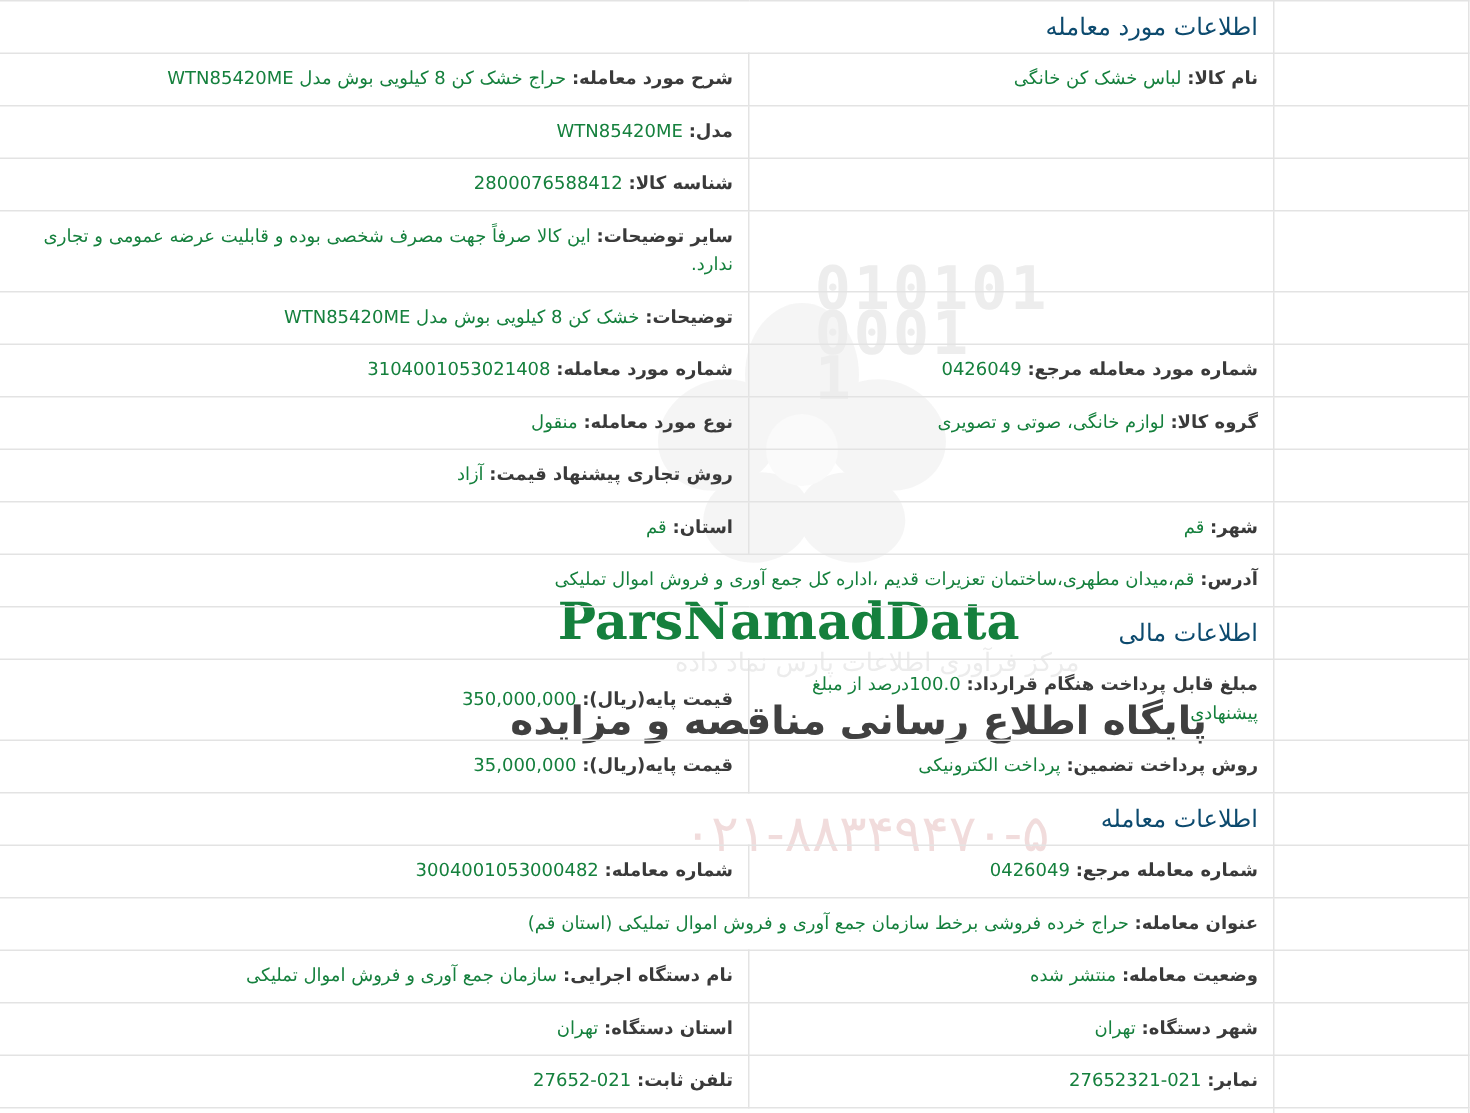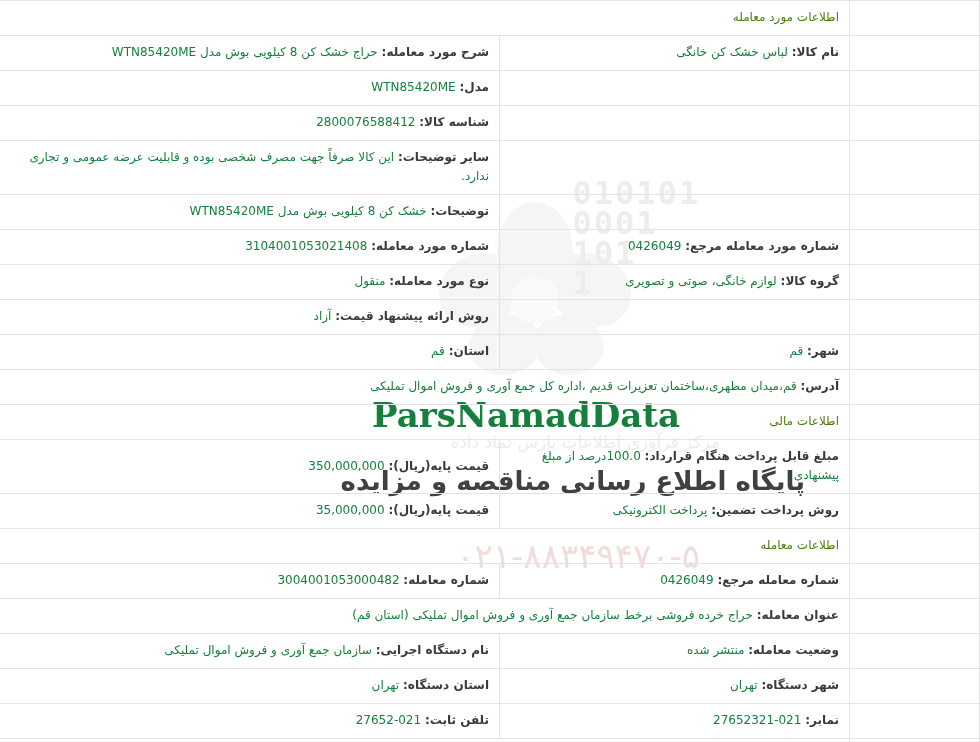--- a/index.html
+++ b/index.html
@@ -23,21 +23,21 @@
     inset: 0;
     pointer-events: none;
     overflow: hidden;
     z-index: 0;
   }
   .wm-digits {
     position: absolute;
     top: 178px;
     right: 280px;
     font-family: "DejaVu Sans Mono", "Liberation Mono", monospace;
-    font-size: 32px;
+    font-size: 40px;
     font-weight: bold;
     color: #ededed;
     letter-spacing: 2px;
     line-height: 30px;
     direction: ltr;
     text-align: left;
   }
   .wm-flower {
     position: absolute;
     top: 195px;
@@ -99,22 +99,22 @@
     table-layout: fixed;
   }
   table.info td {
     border: 1px solid #e3e3e3;
     padding: 7px 10px 8px 10px;
     vertical-align: middle;
     line-height: 19px;
     background: transparent;
   }
   .section-head td {
-    color: #4d7c0f;
-    font-size: 12px;
+    color: #0c4a6e;
+    font-size: 16px;
     padding: 8px 10px;
     background: rgba(255,255,255,0.35);
   }
   .lbl {
     font-weight: bold;
     color: #3a3a3a;
   }
   .val {
     color: #15803d;
   }
@@ -133,21 +133,20 @@
     background: transparent;
   }
 </style>
 </head>
 <body>
 
 <div class="watermark">
   <div class="wm-digits">
     <div>010101</div>
     <div>0001</div>
-    <div>101</div>
     <div>1</div>
   </div>
   <svg class="wm-flower" viewBox="0 0 230 190">
     <g fill="#eeeeee">
       <ellipse cx="115" cy="55" rx="38" ry="48"></ellipse>
       <ellipse cx="60" cy="95" rx="42" ry="36" transform="rotate(-25 60 95)"></ellipse>
       <ellipse cx="170" cy="95" rx="42" ry="36" transform="rotate(25 170 95)"></ellipse>
       <ellipse cx="85" cy="150" rx="36" ry="30" transform="rotate(-10 85 150)"></ellipse>
       <ellipse cx="148" cy="150" rx="36" ry="30" transform="rotate(10 148 150)"></ellipse>
     </g>
@@ -242,21 +241,21 @@
     <td class="cell">
       <span class="lbl">نوع مورد معامله:</span>
       <span class="val">منقول</span>
     </td>
   </tr>
 
   <tr>
     <td class="empty-left"></td>
     <td class="cell blank-cell"></td>
     <td class="cell">
-      <span class="lbl">روش ارائه پیشنهاد قیمت:</span>
+      <span class="lbl">روش تجاری پیشنهاد قیمت:</span>
       <span class="val">آزاد</span>
     </td>
   </tr>
 
   <tr>
     <td class="empty-left"></td>
     <td class="cell">
       <span class="lbl">شهر:</span>
       <span class="val">قم</span>
     </td>

